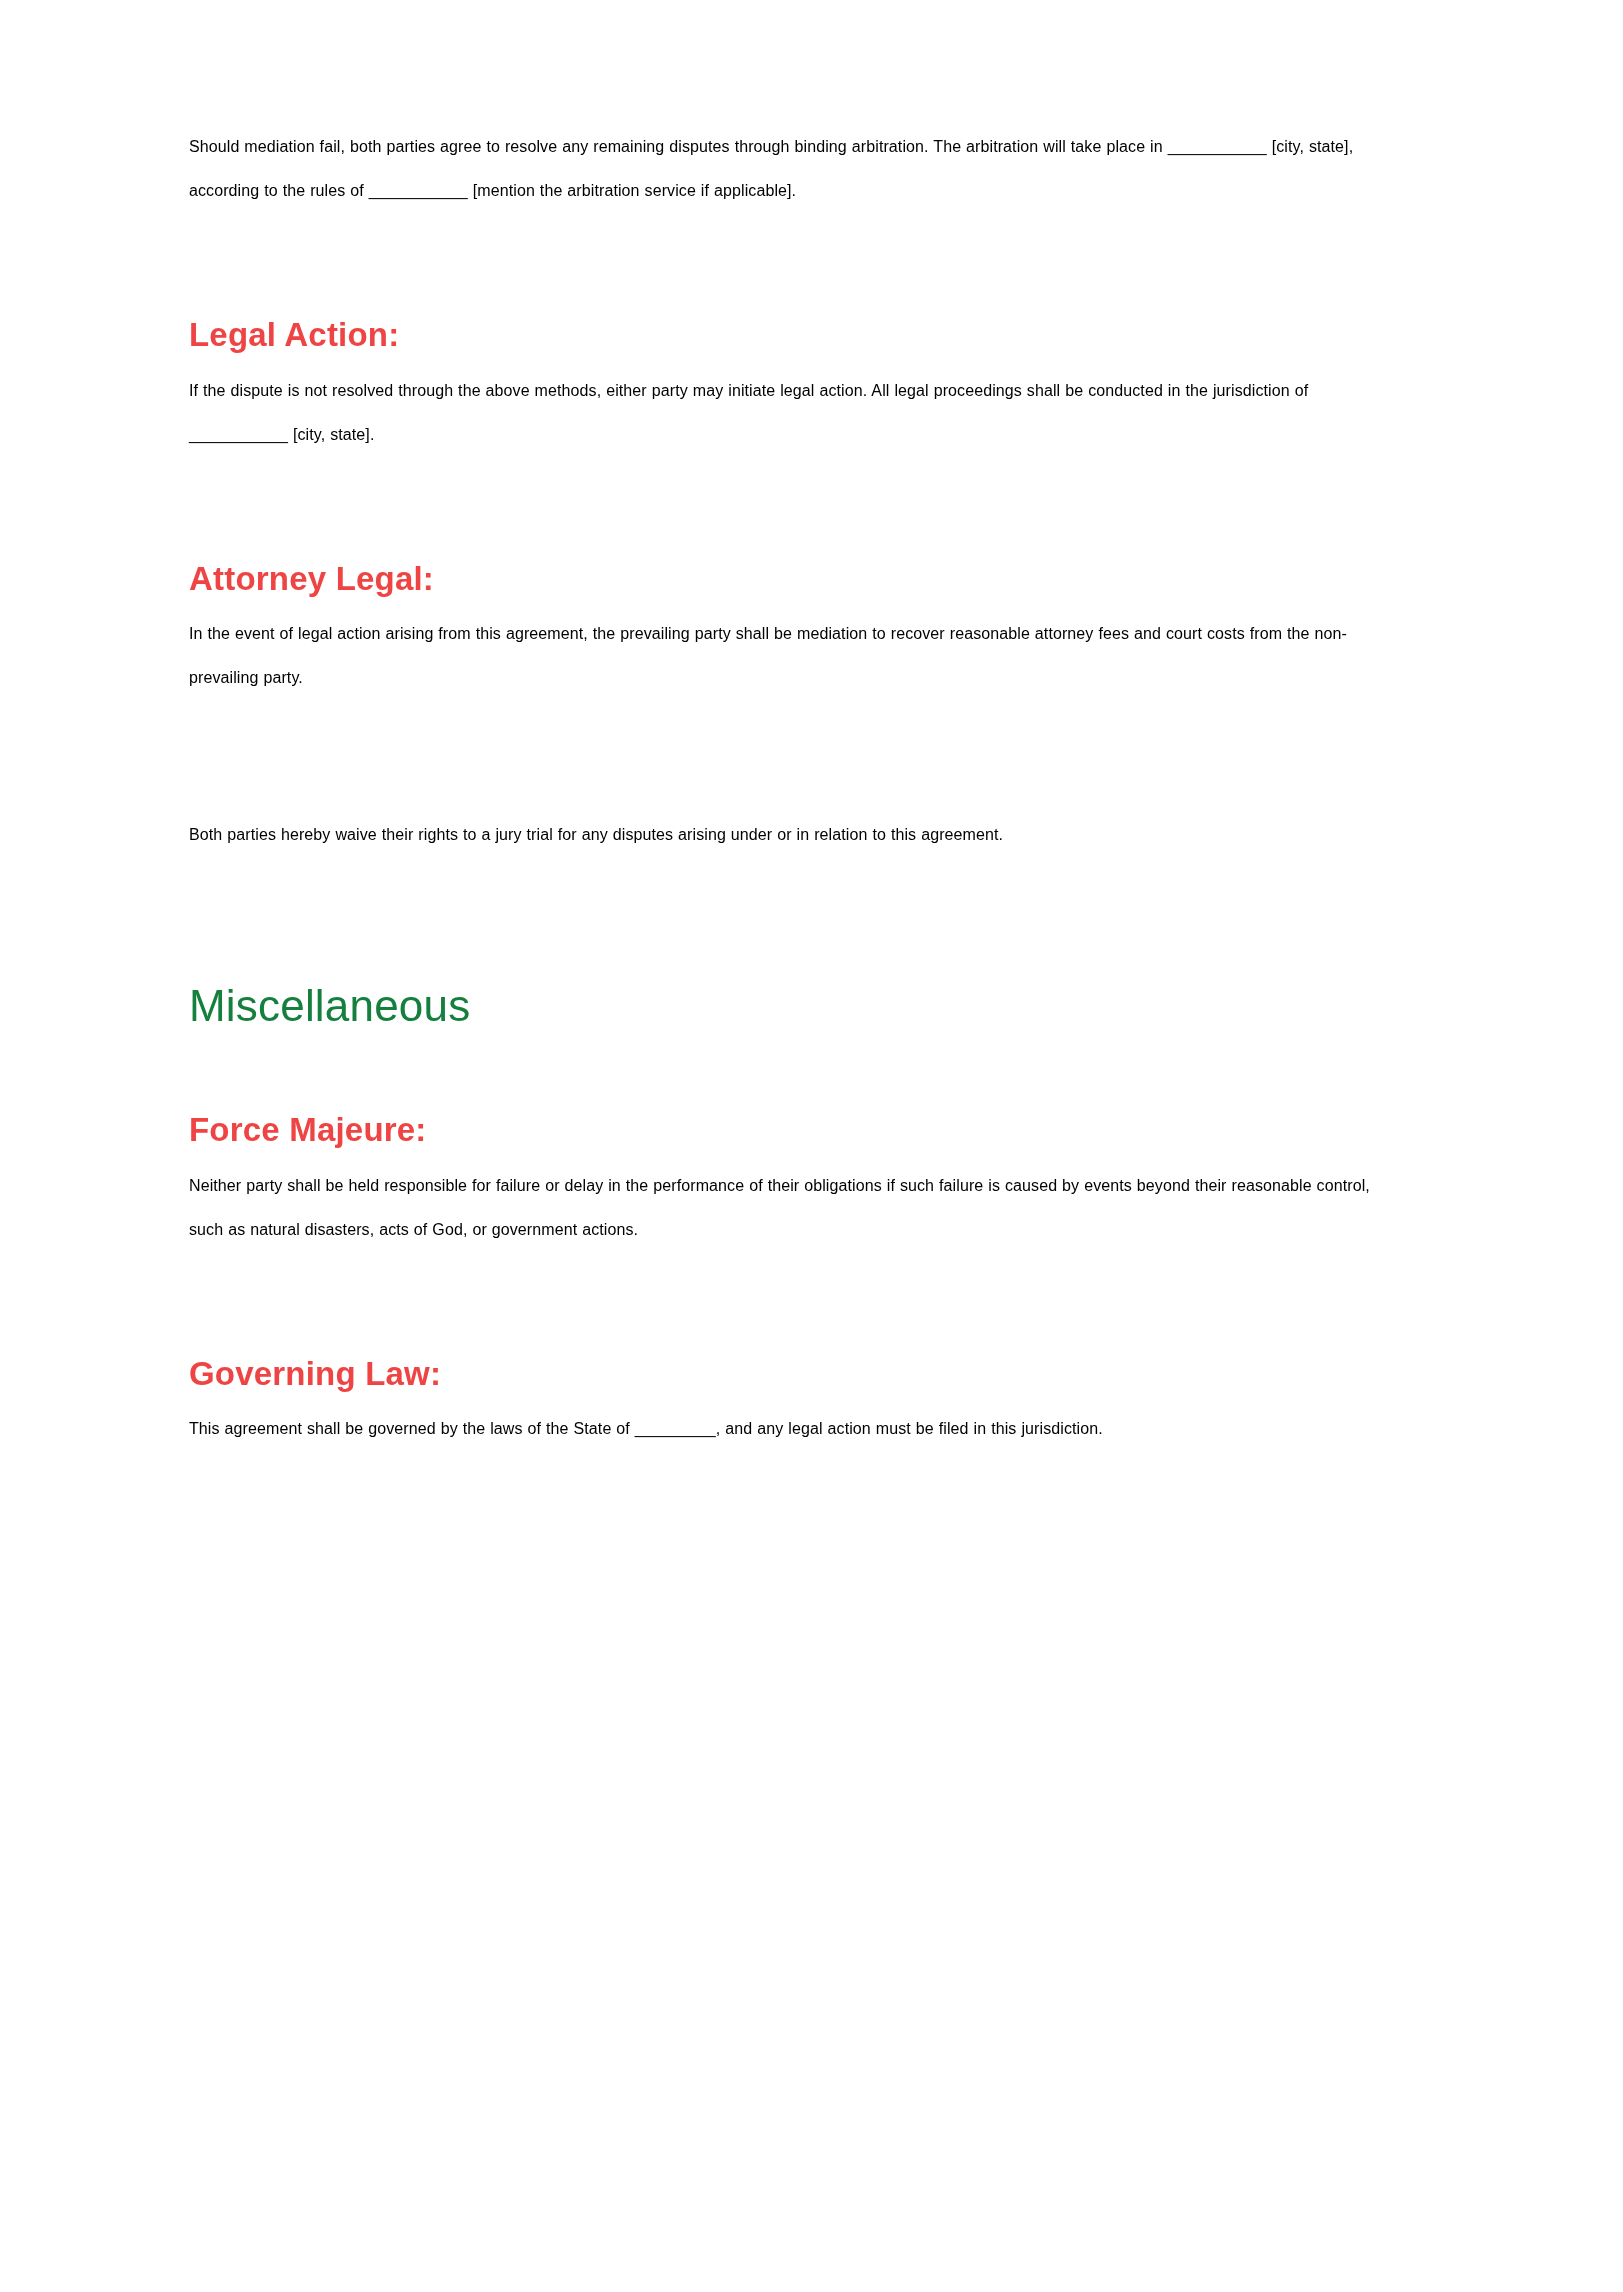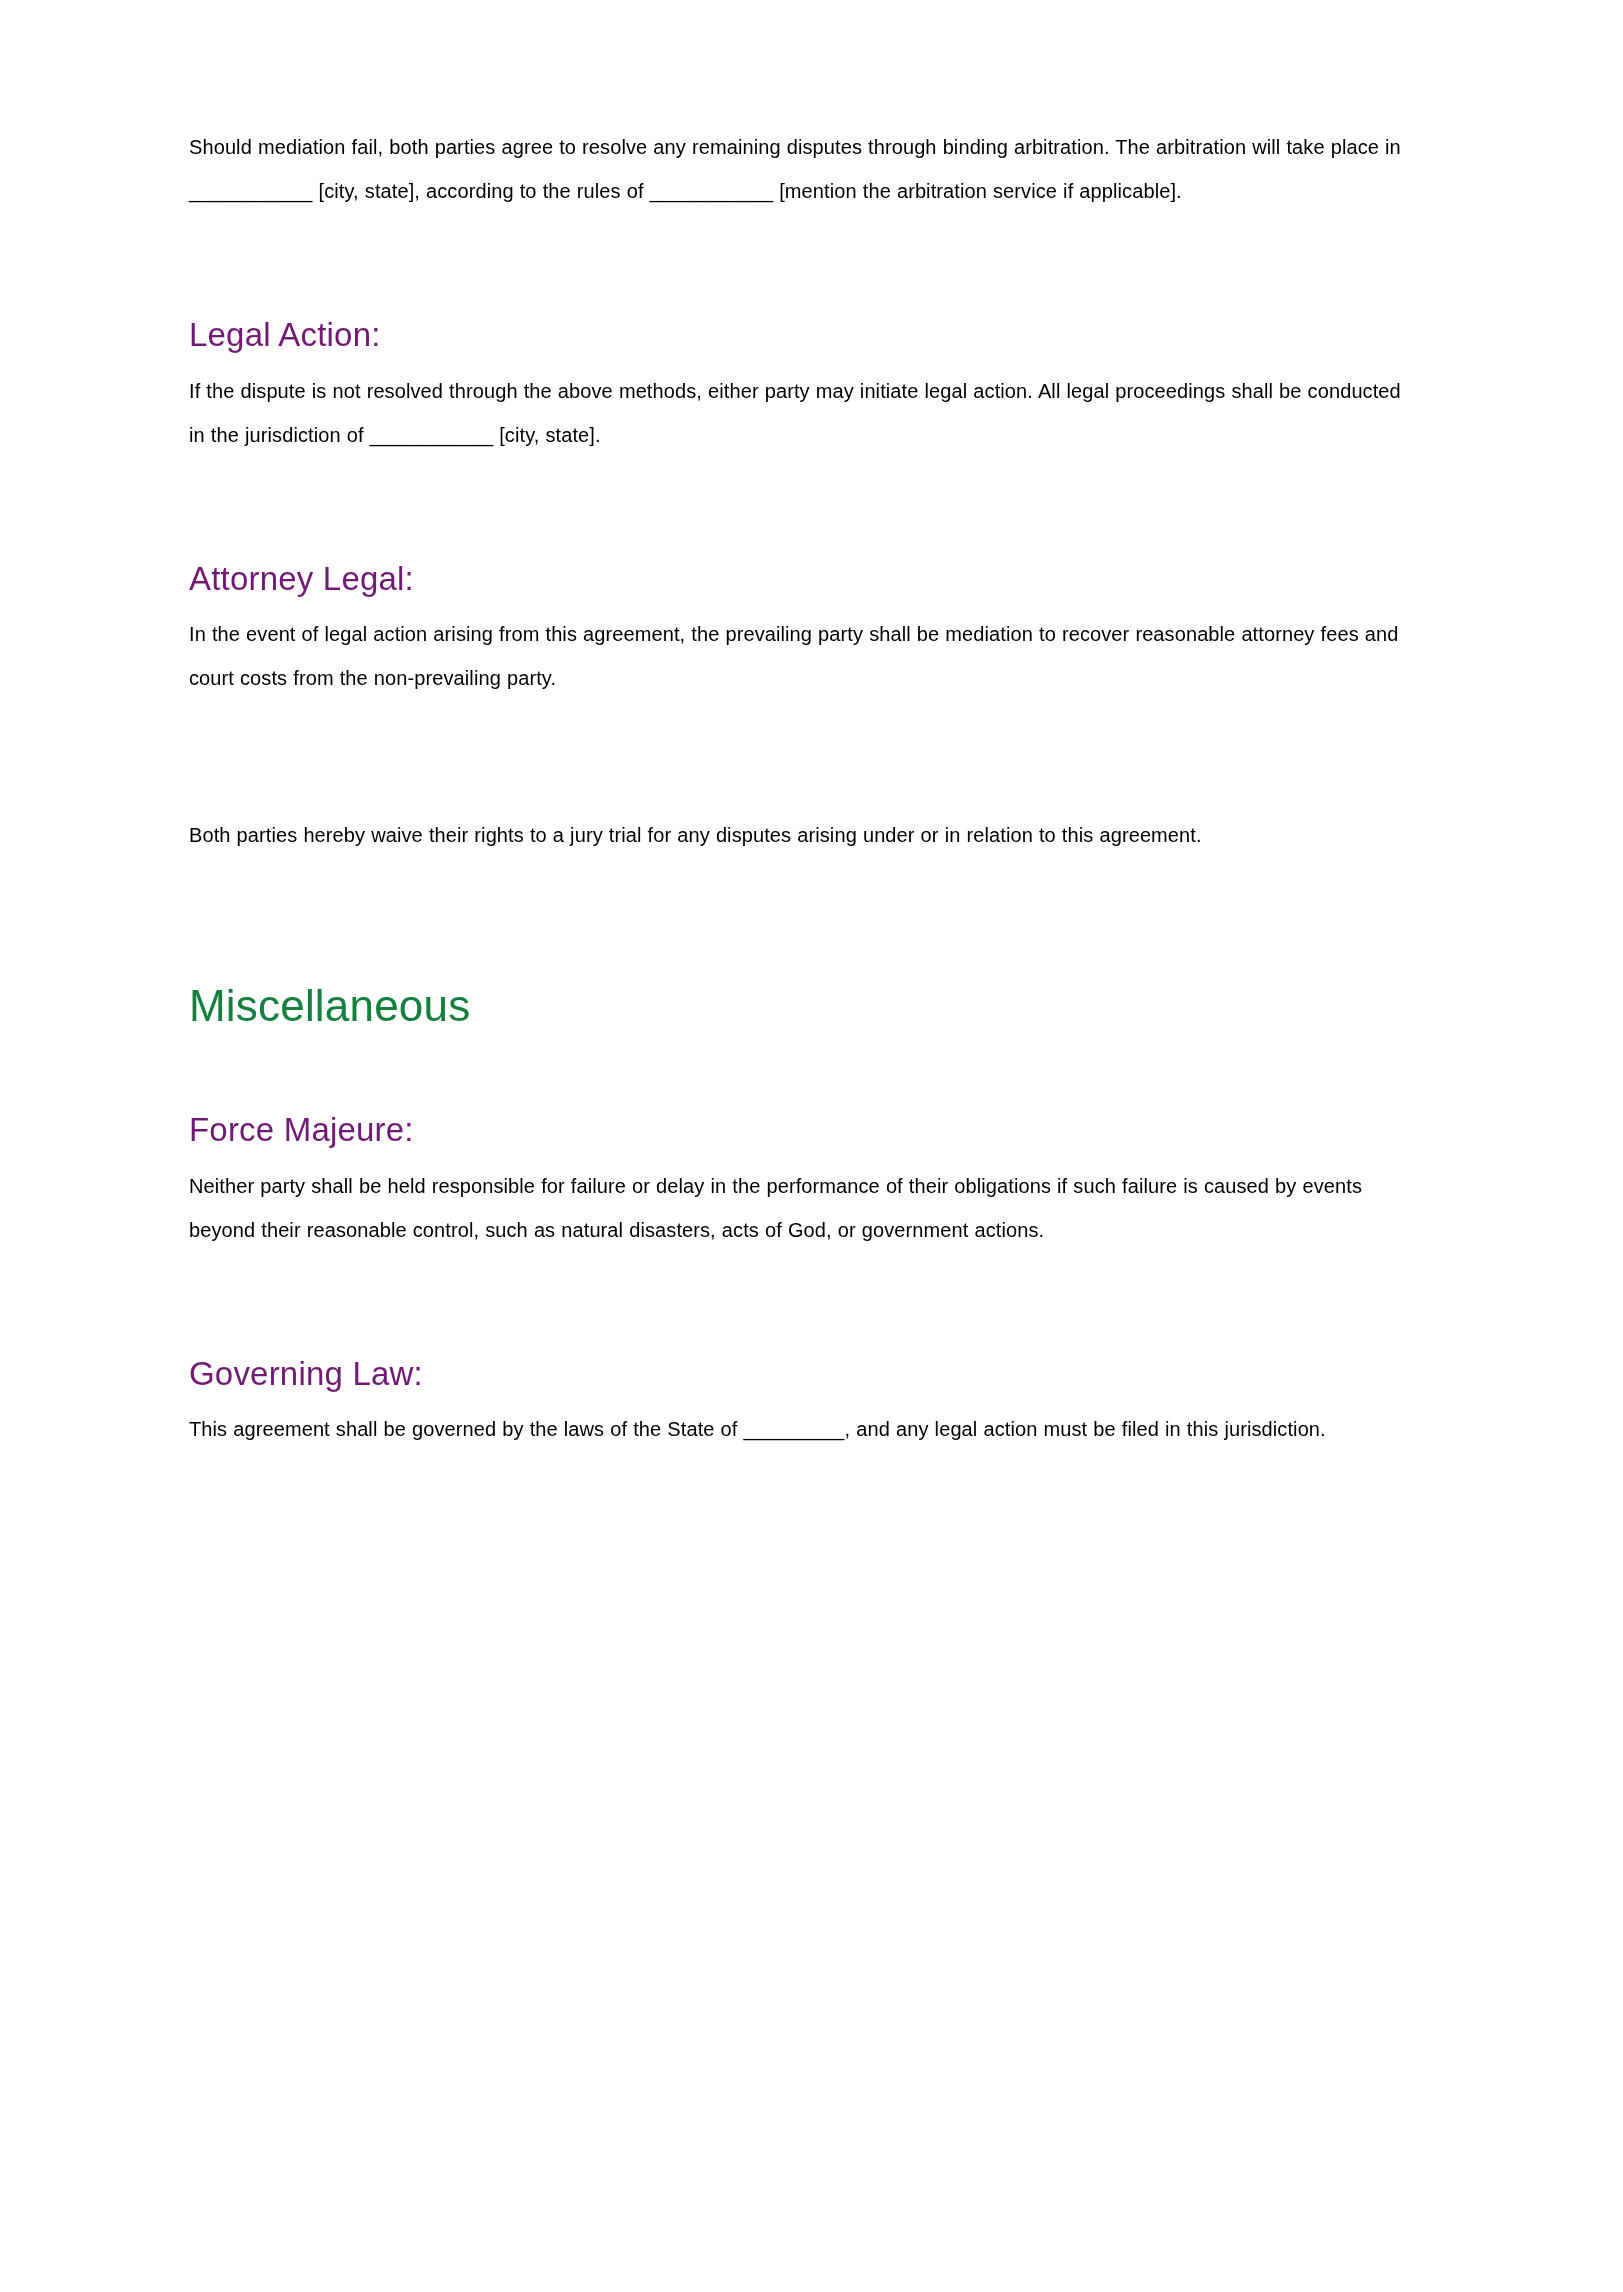--- a/index.html
+++ b/index.html
@@ -21,32 +21,32 @@
     box-sizing: border-box;
   }
   .content {
     position: absolute;
     left: 189px;
     top: 125px;
     width: 1215px;
   }
   p.body-text {
     margin: 0;
-    font-size: 20px;
+    font-size: 16px;
     line-height: 44px;
     color: #000000;
     letter-spacing: 0.1px;
     word-spacing: 0.4px;
   }
   h2.section-heading {
     margin: 0;
     font-size: 33px;
     line-height: 43px;
-    font-weight: 400;
-    color: #701a75;
+    font-weight: 700;
+    color: #ef4444;
     letter-spacing: 0.2px;
   }
   h1.major-heading {
     margin: 0;
     font-size: 44px;
     line-height: 57px;
     font-weight: 400;
     color: #15803d;
     letter-spacing: 0.2px;
   }

